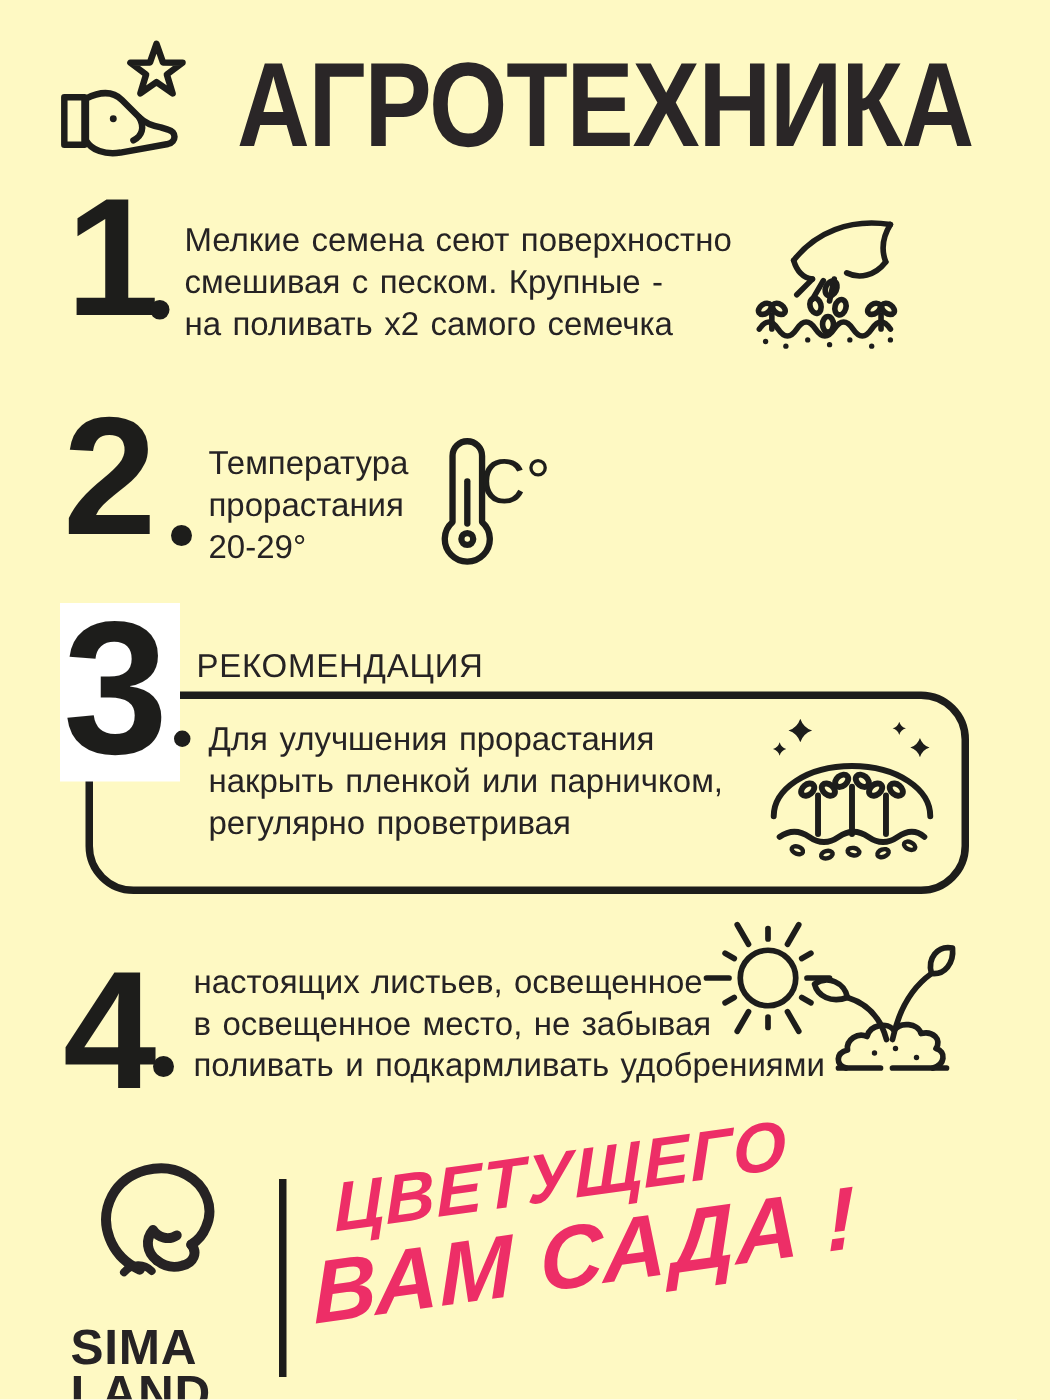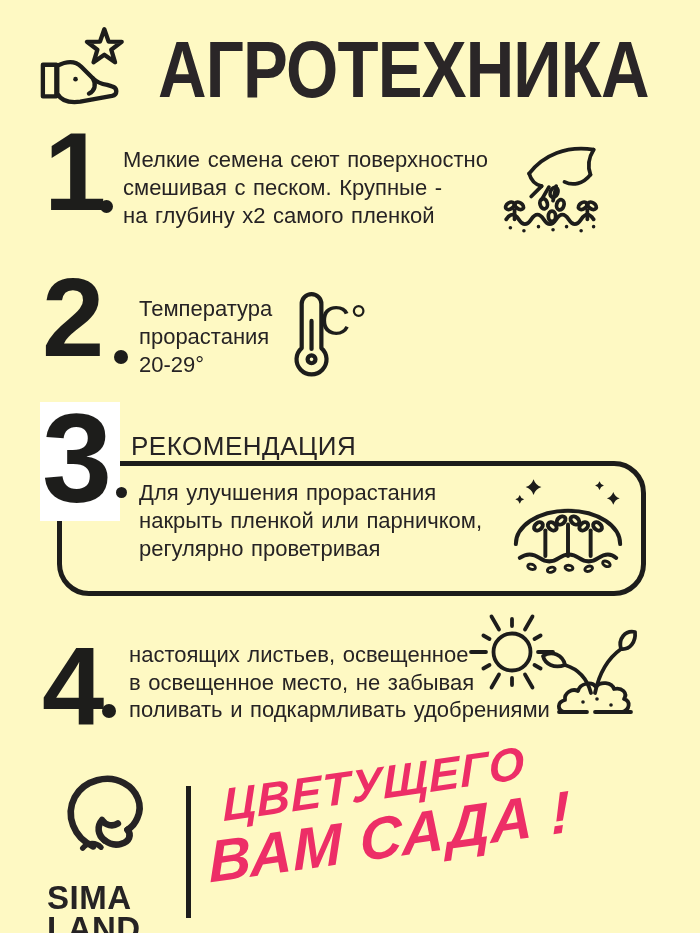--- a/index.html
+++ b/index.html
@@ -5,21 +5,21 @@
   html,body{margin:0;padding:0;background:#fff;}
   .page{position:relative;width:700px;height:933px;background:#fef9c3;overflow:hidden;
         font-family:"Liberation Sans","DejaVu Sans",sans-serif;color:#262324;}
   .abs{position:absolute;}
   .title{font-size:80px;font-weight:bold;letter-spacing:-1px;white-space:nowrap;
          transform:scaleX(0.84);transform-origin:left top;line-height:1;color:#2a2627;}
   .num{font-size:112px;font-weight:bold;line-height:0.9;color:#1d1d1b;}
   .num3{font-size:126px;background:#fff;padding:0 8px 6px 2px;z-index:2;}
   .dot{background:#1d1d1b;border-radius:50%;z-index:3;}
   .steptext{font-size:22px;line-height:28px;word-spacing:1.5px;color:#262324;white-space:nowrap;}
-  .rec-heading{font-size:26px;letter-spacing:0.5px;font-weight:500;white-space:nowrap;}
+  .rec-heading{font-size:22px;letter-spacing:0.5px;font-weight:500;white-space:nowrap;}
   .rec-box{border:5px solid #1d1d1b;border-radius:32px;z-index:1;}
   .cl{font-size:42px;font-weight:500;color:#1d1d1b;}
   .brand{font-size:33px;font-weight:bold;line-height:0.95;letter-spacing:0.5px;color:#262324;}
   .divider{background:#1d1d1b;}
   .slogan{transform:rotate(-8deg) skewX(-6deg);transform-origin:left top;
           font-style:italic;font-weight:bold;white-space:nowrap;}
   .slogan .l1{font-size:46px;margin-left:16px;letter-spacing:1px;}
   .slogan .l2{font-size:59px;margin-top:-6px;letter-spacing:1px;}
   svg{display:block;}
 </style>
@@ -37,21 +37,21 @@
     </g>
     <circle cx="37" cy="56" r="2.4" fill="#1d1d1b"></circle>
   </svg>
   <div class="abs title" style="left:158px;top:30px;">АГРОТЕХНИКА</div>
 
   <div class="abs num" style="left:44px;top:122px;">1</div>
   <div class="abs dot" style="left:100px;top:200px;width:13px;height:13px;"></div>
   <div class="abs steptext" style="left:123px;top:146px;">
     <div>Мелкие семена сеют поверхностно</div>
     <div>смешивая с песком. Крупные -</div>
-    <div>на глубину х2 самого пленкой</div>
+    <div>на поливать х2 самого семечка</div>
   </div>
   <svg class="abs" style="left:500px;top:132px;" width="104" height="104" viewBox="0 0 100 100">
     <g fill="none" stroke="#1d1d1b" stroke-width="3.6" stroke-linecap="round" stroke-linejoin="round">
       <path d="M28,40 C42,22 64,13 90,17"></path>
       <path d="M90,17 C85,25 84,33 87,41"></path>
       <path d="M87,41 C80,50 70,52 62,48"></path>
       <path d="M28,40 C30,47 34,51 40,52"></path>
       <path d="M40,52 L30,62"></path>
         <path d="M47,53 L40,65"></path>
         <path d="M54,52 L51,66"></path>

